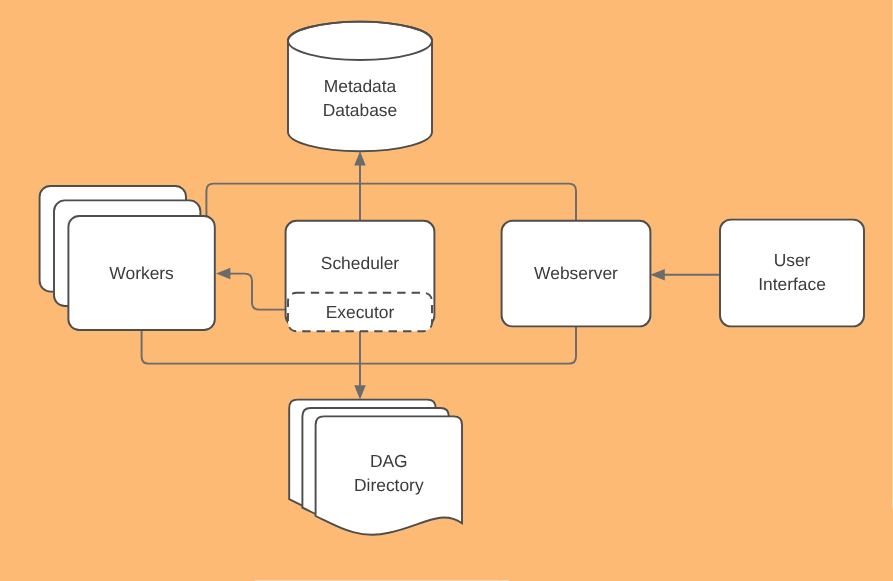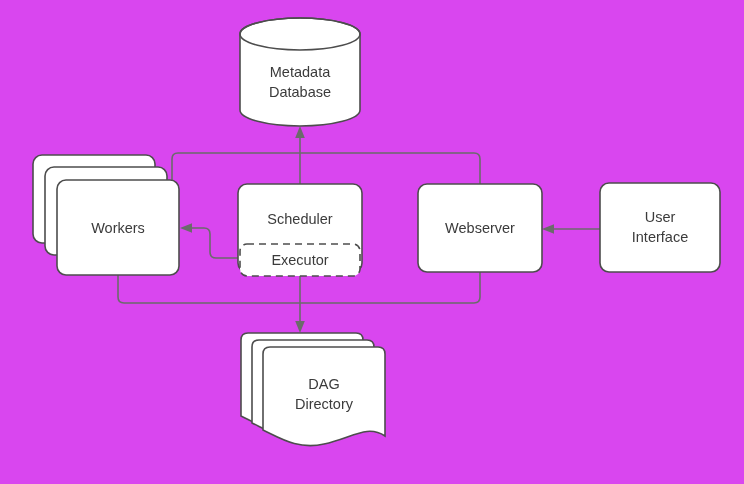--- a/index.html
+++ b/index.html
@@ -1,18 +1,18 @@
 <!DOCTYPE html>
 <html><head>
 <meta charset="utf-8">
 <style>
   html,body{margin:0;padding:0;background:#ffffff;}
   body{width:744px;height:484px;overflow:hidden;
        font-family:"Liberation Sans","DejaVu Sans",sans-serif;}
-  #canvas{position:relative;width:744px;height:484px;background:#d946ef;}
+  #canvas{position:relative;width:744px;height:484px;background:#fdba74;}
   svg#diagram{position:absolute;top:0;left:0;width:744px;height:484px;}
   .node-shape{fill:#ffffff;stroke:#4d4d4d;stroke-width:1.6;}
   .node-shape-back{fill:#ffffff;stroke:#4d4d4d;stroke-width:1.6;}
   .dashed-shape{fill:#ffffff;stroke:#4d4d4d;stroke-width:1.6;
                 stroke-dasharray:7 5;}
   .edge{fill:none;stroke:#6b6b6b;stroke-width:1.6;stroke-linecap:butt;
         stroke-linejoin:round;}
   .arrowhead{fill:#6b6b6b;stroke:none;}
   .lbl{fill:#3b3b3b;font-size:14.5px;font-family:"Liberation Sans","DejaVu Sans",sans-serif;
        text-anchor:middle;dominant-baseline:middle;}

